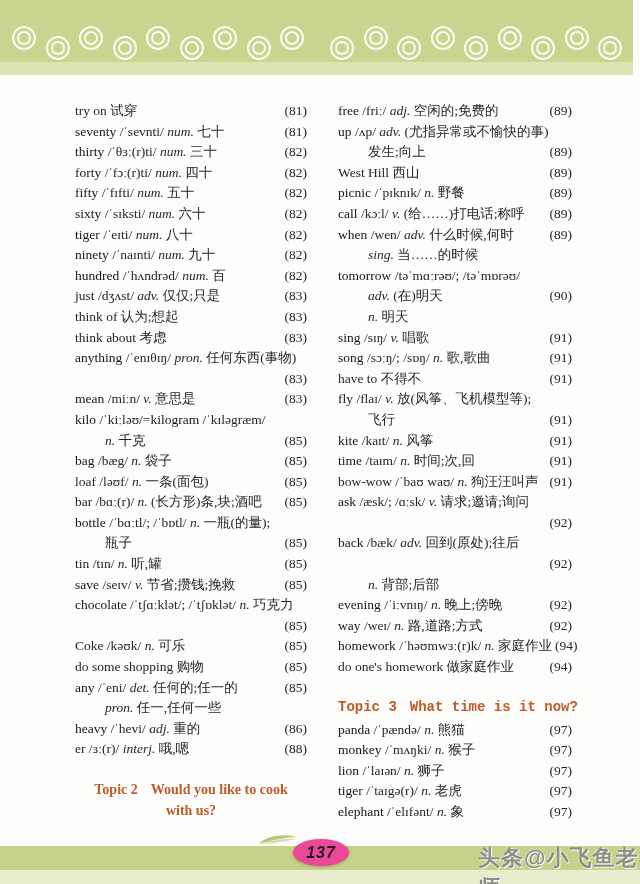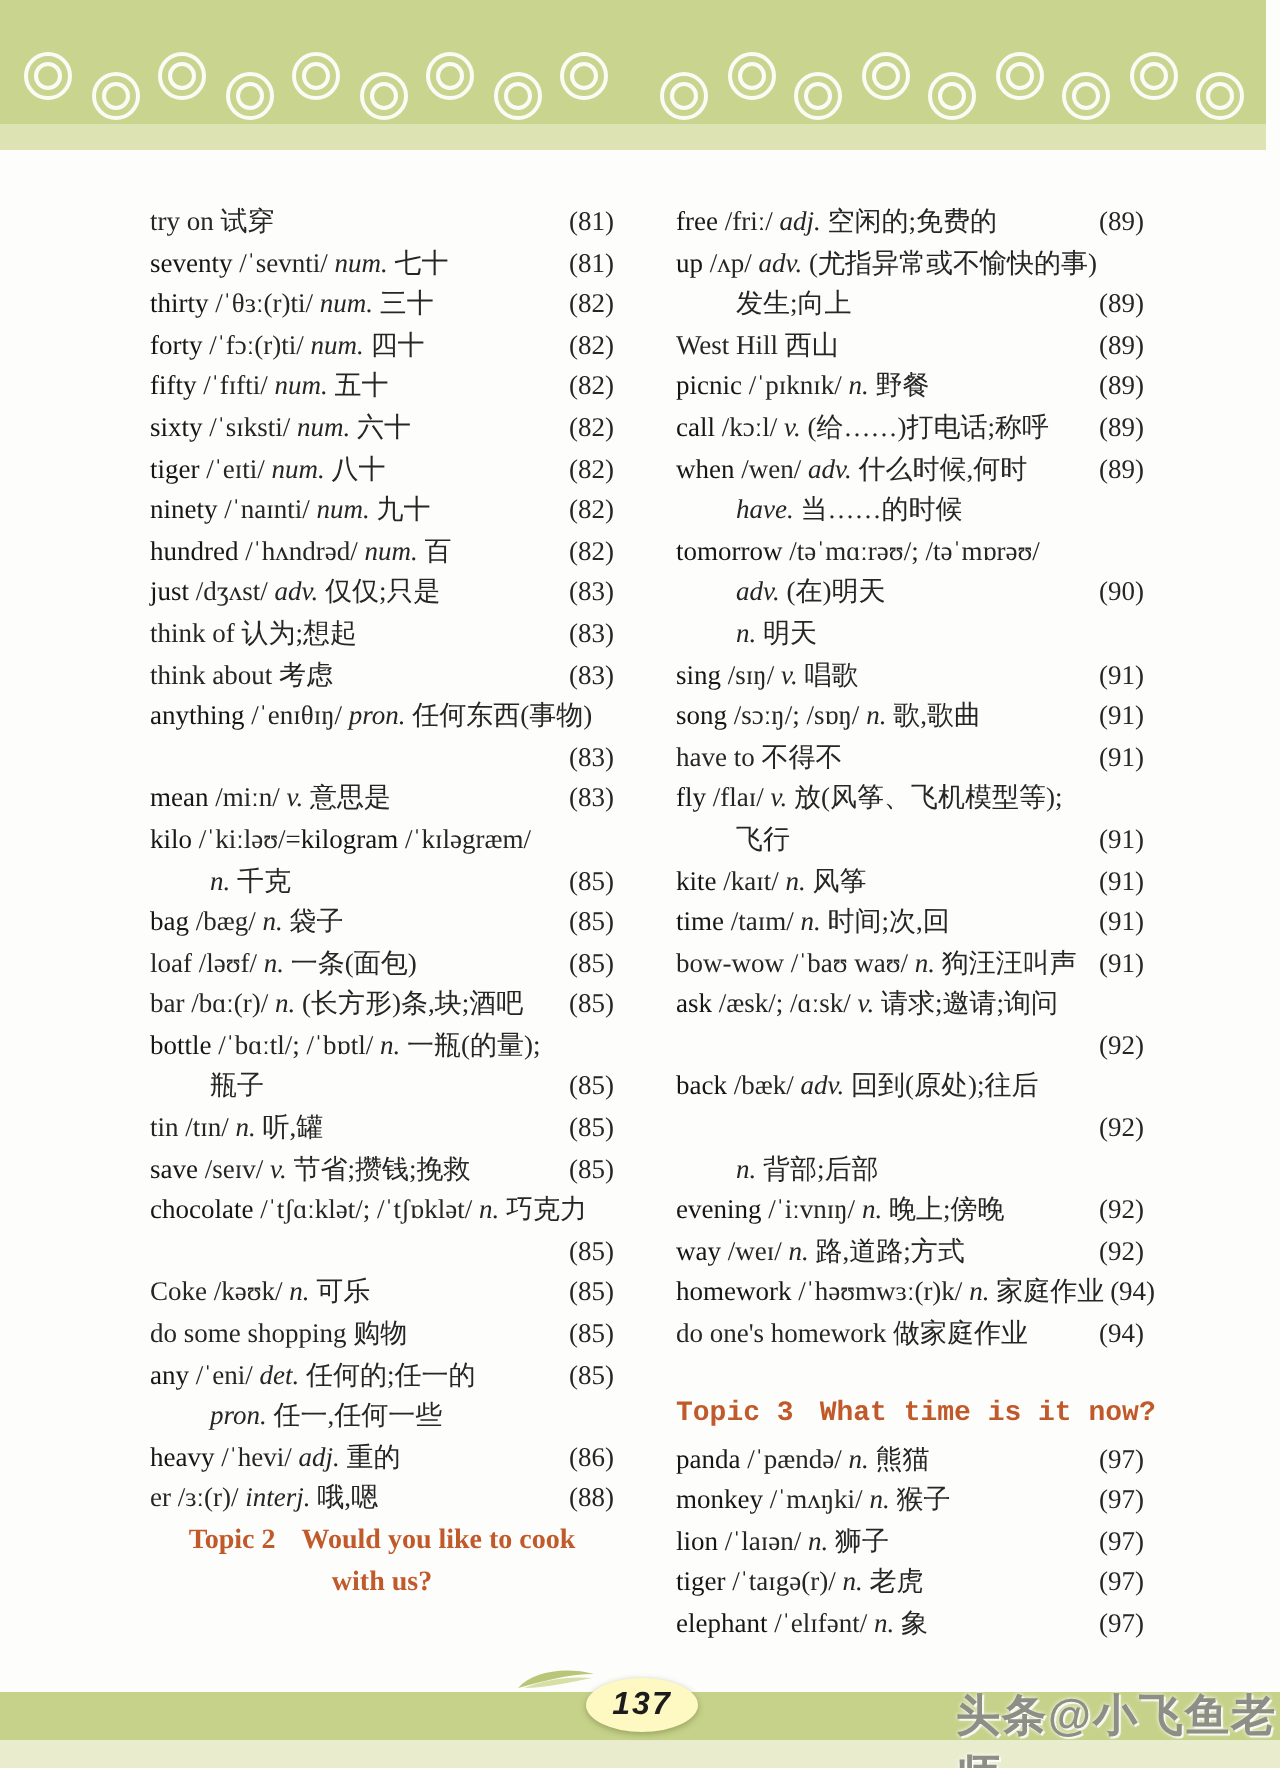--- a/index.html
+++ b/index.html
@@ -19,27 +19,27 @@
   .col-left{left:75px;width:232px;}
   .col-right{left:338px;width:234px;}
   .ln{display:flex;justify-content:space-between;}
   .ln .t b{font-weight:normal;color:#161616;}
   .ln .t i{font-style:italic;}
   .ln.ind .t{padding-left:30px;}
   .pg{margin-left:3px;}
   
   .topic{color:#c15a2b;font-weight:bold;font-size:14px;text-align:center;line-height:21px;}
   .topic .label{margin-right:13px;}
-  .topic2{}
+  .topic2{margin-top:19px;}
   .topic3{margin-top:19px;margin-bottom:2px;font-family:Liberation Mono, monospace;}
   
   .band-bottom{position:absolute;top:846px;left:0;width:640px;height:24px;background:#c6d28a;}
   .band-bottom-strip{position:absolute;top:870px;left:0;width:640px;height:14px;background:#e9edce;}
   .page-oval{
-    position:absolute;left:293px;top:839px;width:56px;height:27px;background:#fef9c3;
+    position:absolute;left:293px;top:839px;width:56px;height:27px;background:#ec4899;
     border-radius:50%;box-shadow:0 1px 3px rgba(90,100,40,.45);
     display:flex;align-items:center;justify-content:center;z-index:3;
     font-family:"Liberation Sans","DejaVu Sans",sans-serif;
     font-weight:bold;font-style:italic;font-size:16px;color:#1c1c1c;letter-spacing:1px;
   }
   .swoosh{position:absolute;left:258px;top:832px;z-index:2;}
   .watermark{
     position:absolute;left:478px;top:843px;z-index:4;
     font-family:"Liberation Sans","DejaVu Sans",sans-serif;
     font-weight:bold;font-size:22px;color:#8d8e86;letter-spacing:1px;
@@ -270,21 +270,21 @@
       </div>
       <div class="ln">
         <span class="t"><b>call</b> /kɔːl/ <i>v.</i> (给……)打电话;称呼</span>
         <span class="pg">(89)</span>
       </div>
       <div class="ln">
         <span class="t"><b>when</b> /wen/ <i>adv.</i> 什么时候,何时</span>
         <span class="pg">(89)</span>
       </div>
       <div class="ln ind">
-        <span class="t"><i>have.</i> 当……的时候</span>
+        <span class="t"><i>sing.</i> 当……的时候</span>
         <span class="pg"></span>
       </div>
       <div class="ln">
         <span class="t"><b>tomorrow</b> /təˈmɑːrəʊ/; /təˈmɒrəʊ/</span>
         <span class="pg"></span>
       </div>
       <div class="ln ind">
         <span class="t"><i>adv.</i> (在)明天</span>
         <span class="pg">(90)</span>
       </div>

